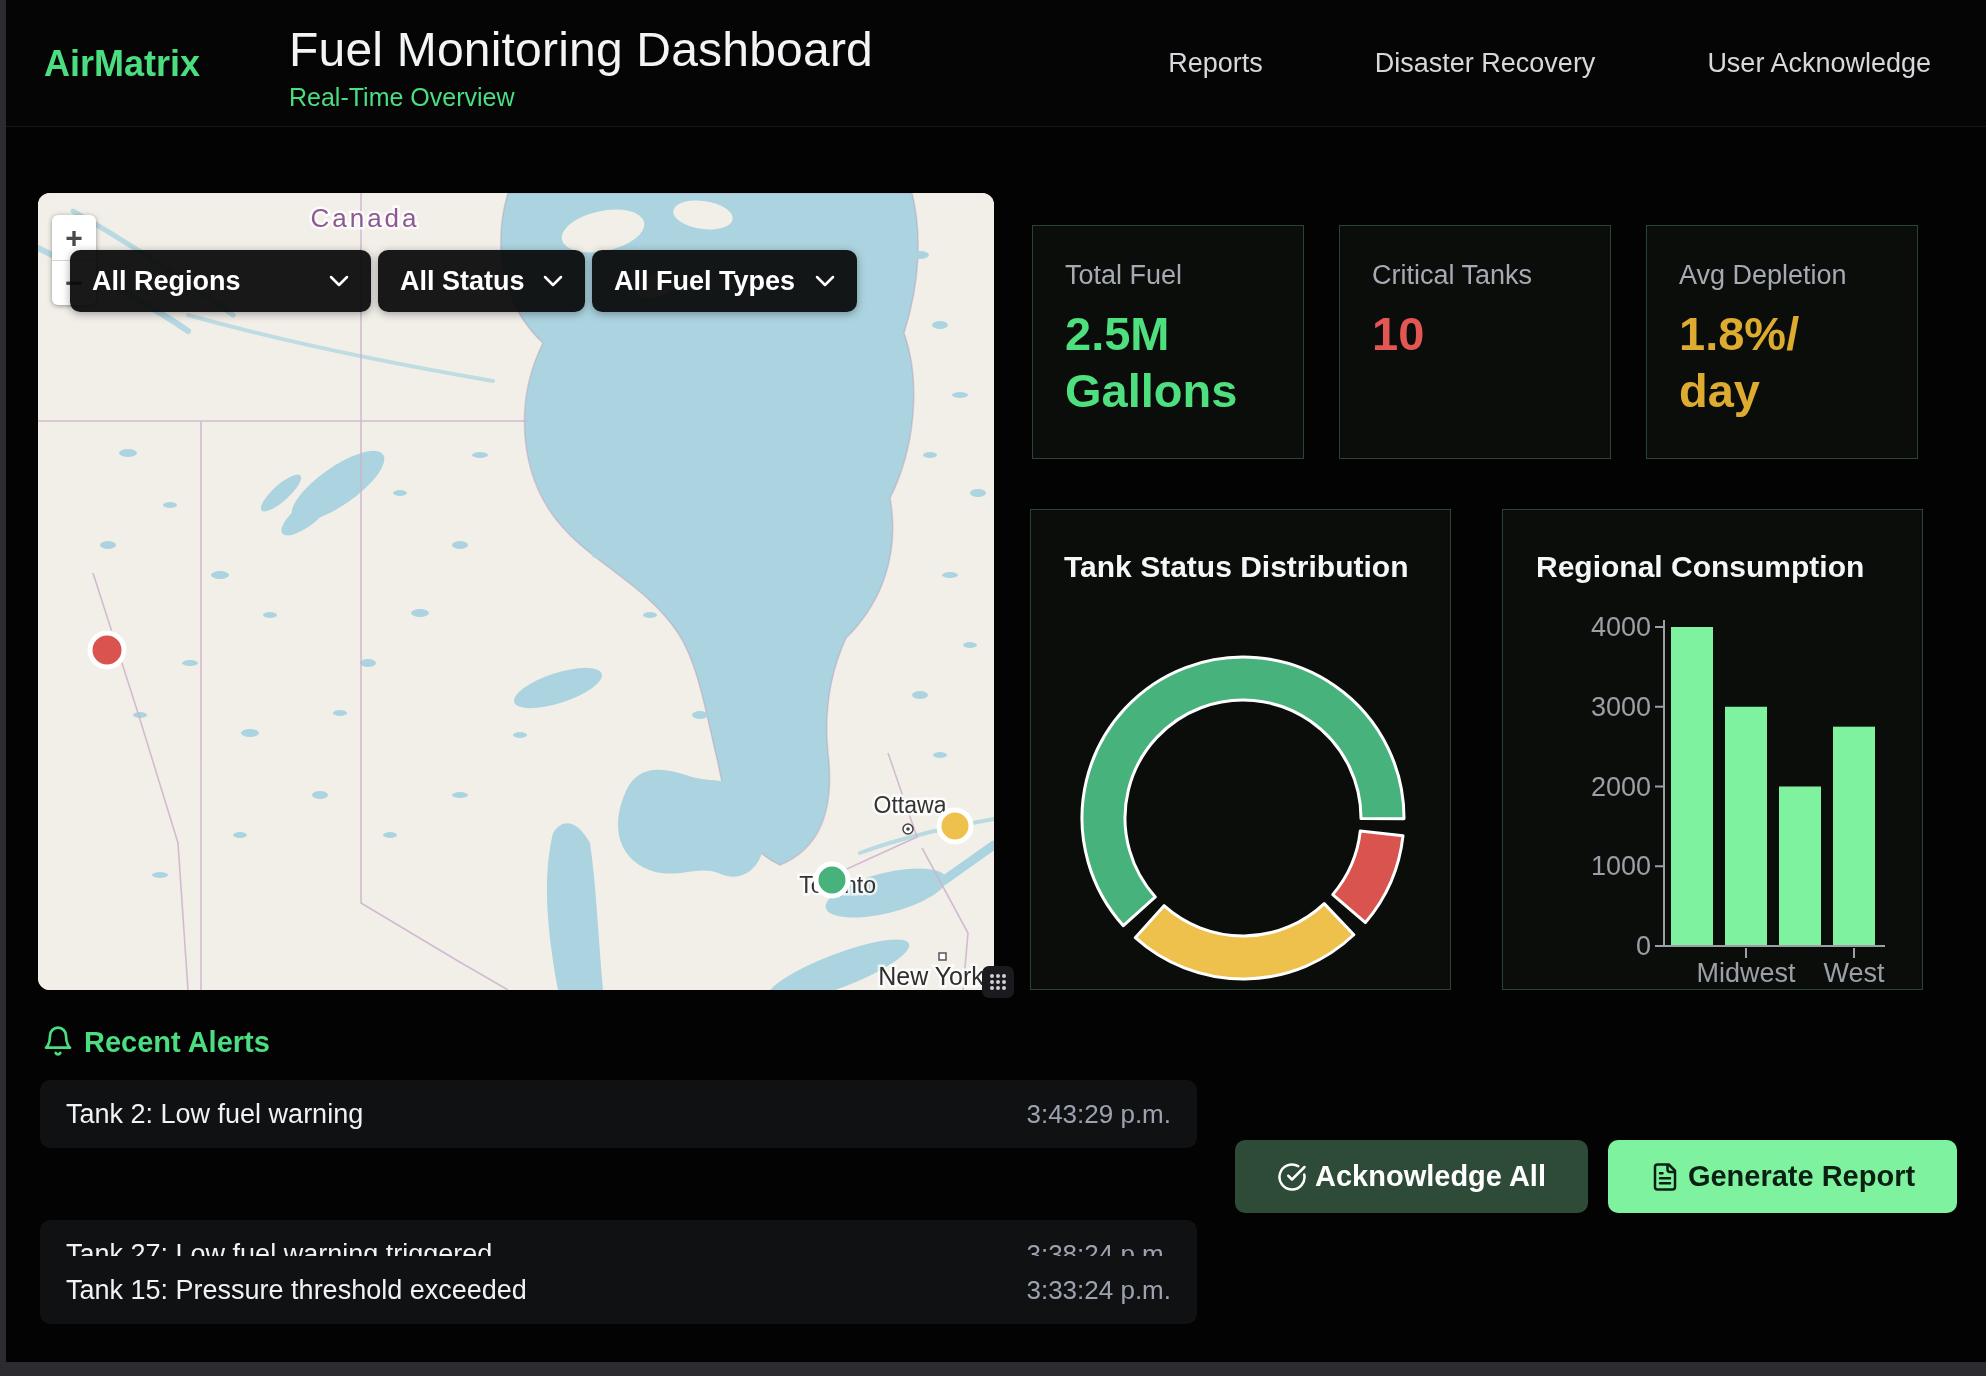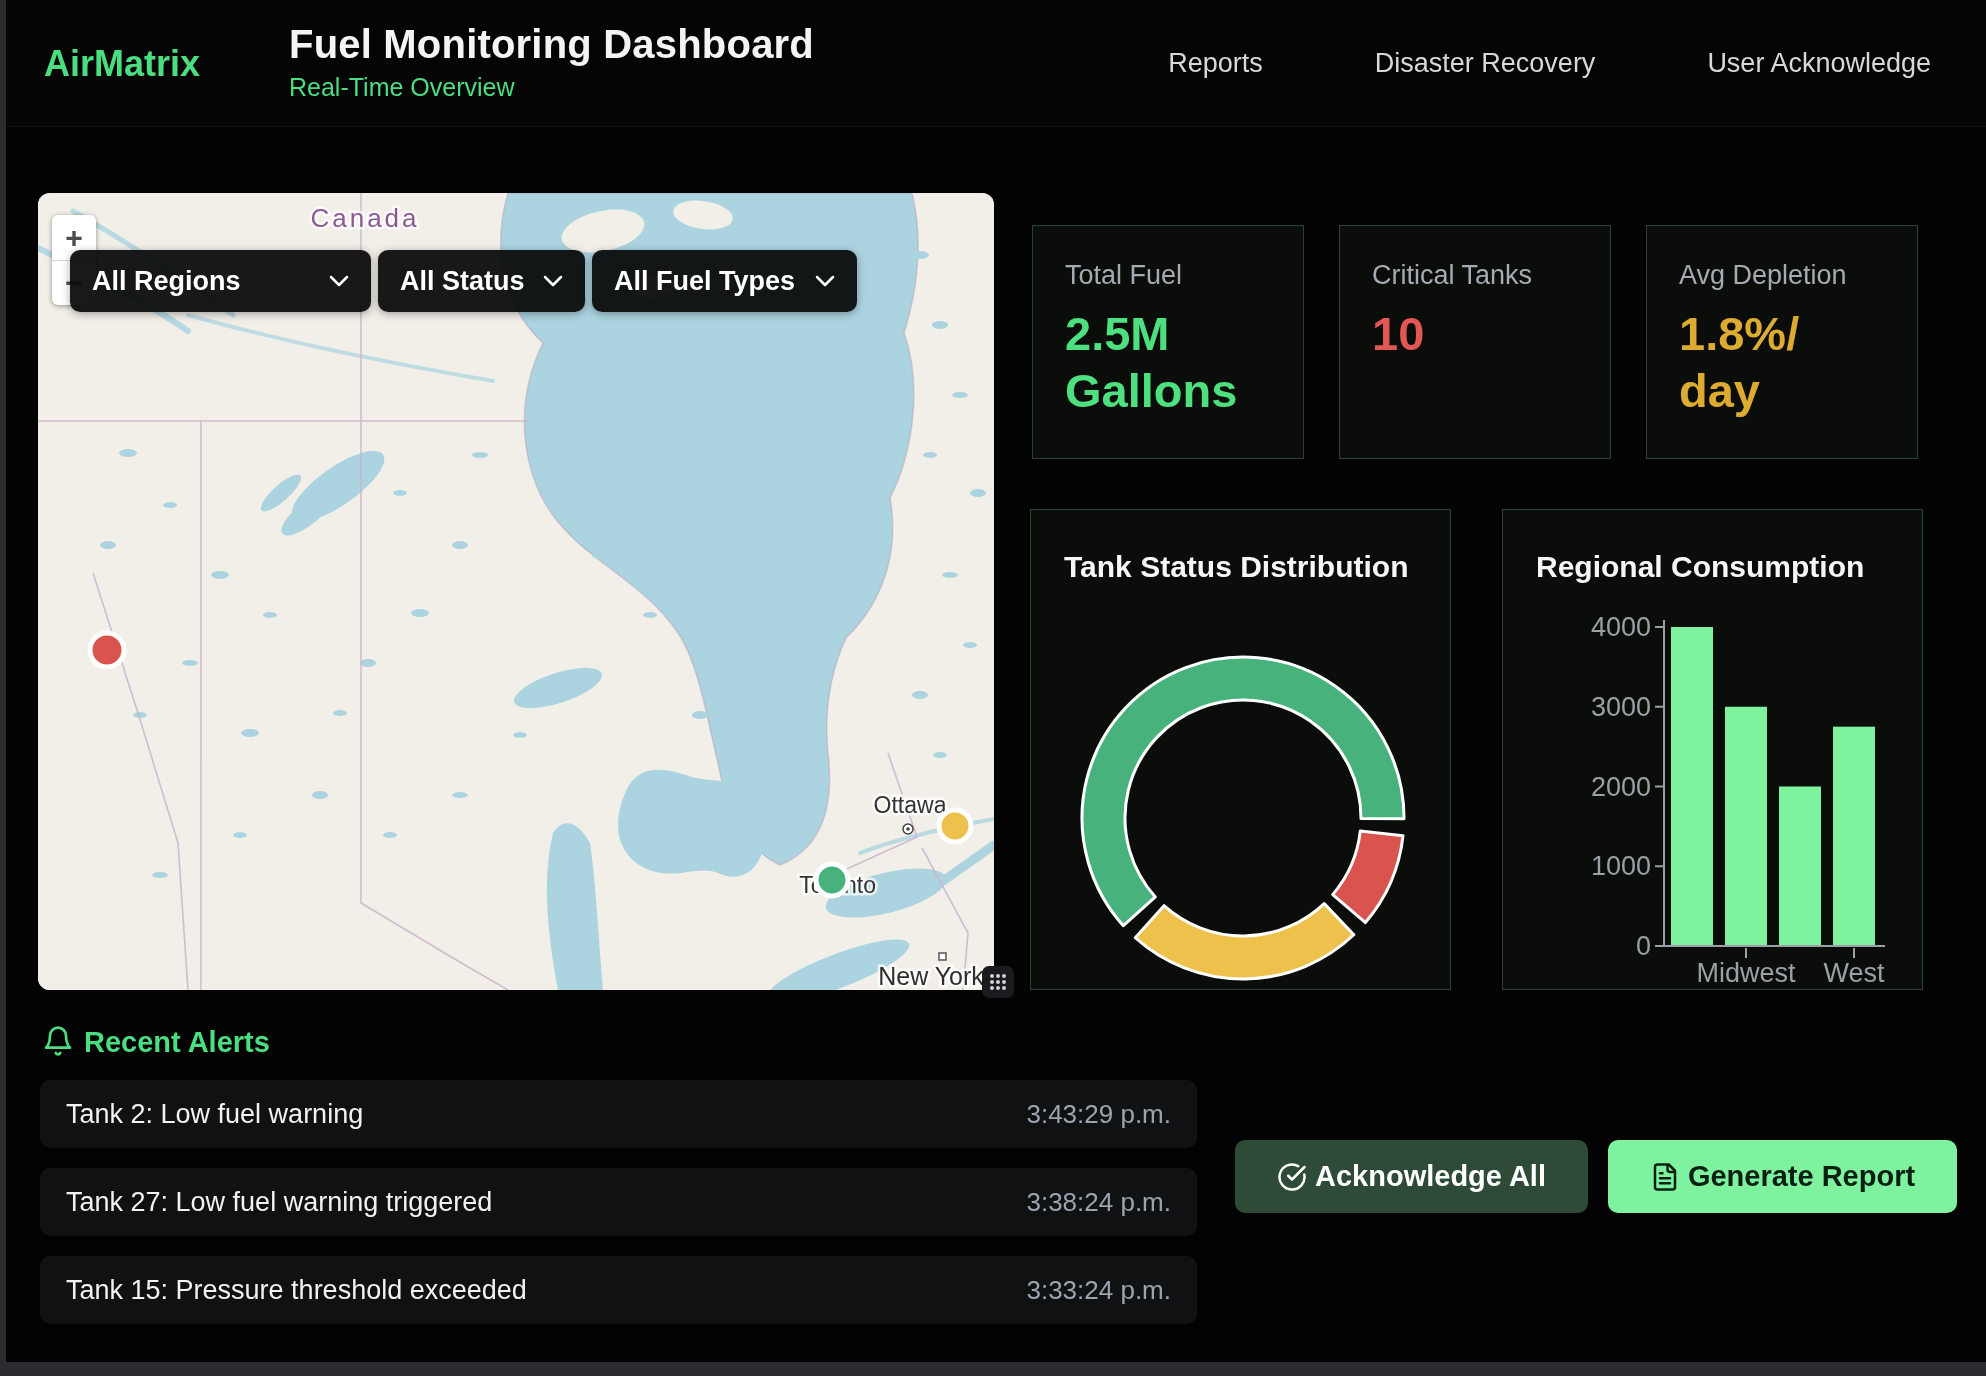--- a/index.html
+++ b/index.html
@@ -9,21 +9,21 @@
     font-family:"Liberation Sans","DejaVu Sans",sans-serif;color:#e5e7eb;
   }
   
   .edge-left{position:absolute;left:0;top:0;width:6px;height:1376px;background:#2b2b30;}
   .edge-bottom{position:absolute;left:0;top:1362px;width:1986px;height:14px;background:#2b2b30;}
 
   
   .header{position:absolute;left:6px;top:0;width:1986px;height:127px;background:#050505;border-bottom:1px solid #161616;}
   .brand{position:absolute;left:38px;top:0;height:127px;display:flex;align-items:center;font-size:36px;font-weight:700;cursor:pointer;}
   .titleblock{position:absolute;left:283px;top:22px;}
-  .page-title{font-size:40px;font-weight:700;color:#f3f4f6;letter-spacing:.2px;}
+  .page-title{font-size:48px;font-weight:400;color:#f3f4f6;letter-spacing:.2px;}
   .page-subtitle{font-size:25px;margin-top:6px;}
   .nav{position:absolute;right:61px;top:0;height:127px;display:flex;align-items:center;gap:112px;}
   .nav-item{font-size:27px;color:#d6d8db;cursor:pointer;}
 
   
   .map-panel{position:absolute;left:38px;top:193px;width:956px;height:797px;border-radius:12px;overflow:hidden;background:#f2efe9;}
   .map-svg{position:absolute;left:0;top:0;width:956px;height:797px;}
   .map-label{paint-order:stroke;stroke:#ffffff;stroke-opacity:.75;stroke-width:5px;}
   .zoomctl{position:absolute;left:14px;top:22px;width:44px;height:90px;background:#fff;border-radius:6px;box-shadow:0 1px 5px rgba(0,0,0,.4);z-index:1;overflow:hidden;}
   .zoombtn{width:44px;height:45px;display:flex;align-items:center;justify-content:center;font-size:30px;font-weight:700;color:#4a4a4a;cursor:pointer;}
@@ -283,21 +283,21 @@
   <svg class="bell" viewBox="0 0 24 24">
     <path d="M6 8a6 6 0 0 1 12 0c0 7 3 9 3 9H3s3-2 3-9" fill="none" stroke="#4ade80" stroke-width="2" stroke-linecap="round" stroke-linejoin="round"></path>
     <path d="M10.3 21a1.94 1.94 0 0 0 3.4 0" fill="none" stroke="#4ade80" stroke-width="2" stroke-linecap="round"></path>
   </svg>
   <div class="alerts-title" style="color: rgb(74, 222, 128);">Recent Alerts</div>
 
   <div class="alert-row" style="top:1080px;">
     <span class="alert-msg">Tank 2: Low fuel warning</span>
     <span class="alert-time">3:43:29 p.m.</span>
   </div>
-  <div class="alert-row" style="top:1168px;text-align:center;">
+  <div class="alert-row" style="top:1220px;text-align:center;">
     <span class="alert-msg">Tank 27: Low fuel warning triggered</span>
     <span class="alert-time">3:38:24 p.m.</span>
   </div>
   <div class="alert-row" style="top:1256px;">
     <span class="alert-msg">Tank 15: Pressure threshold exceeded</span>
     <span class="alert-time">3:33:24 p.m.</span>
   </div>
 
   <button class="action-btn btn-ack" style="background: rgb(46, 75, 55); color: rgb(255, 255, 255);">
     <svg class="btn-icon" viewBox="0 0 24 24">

